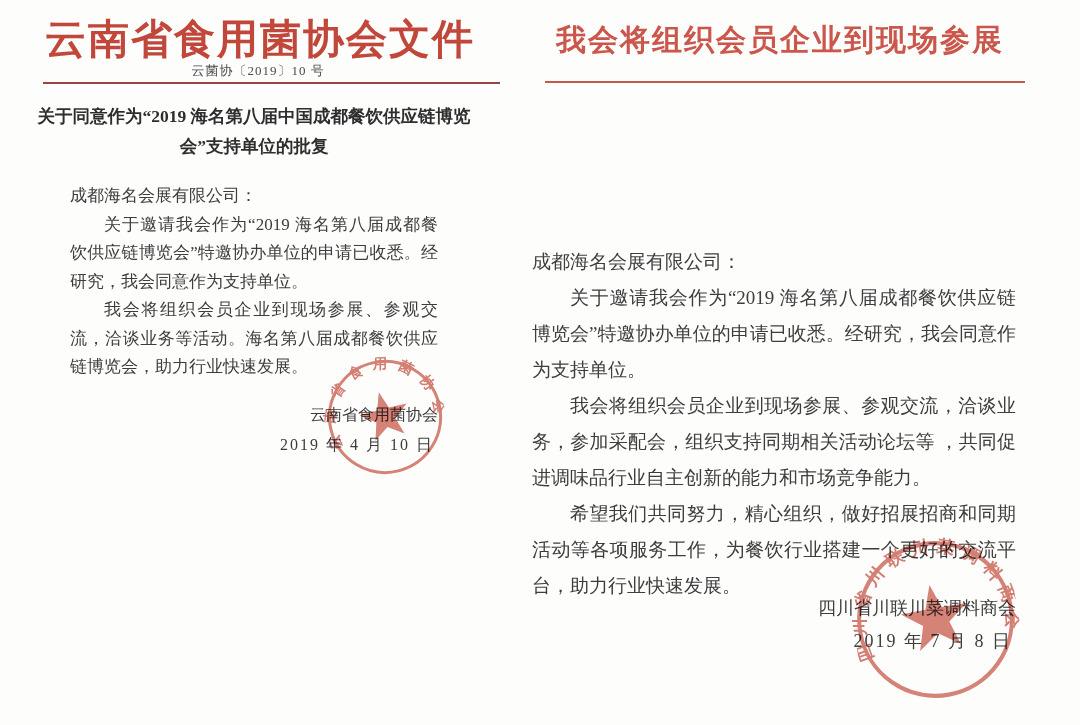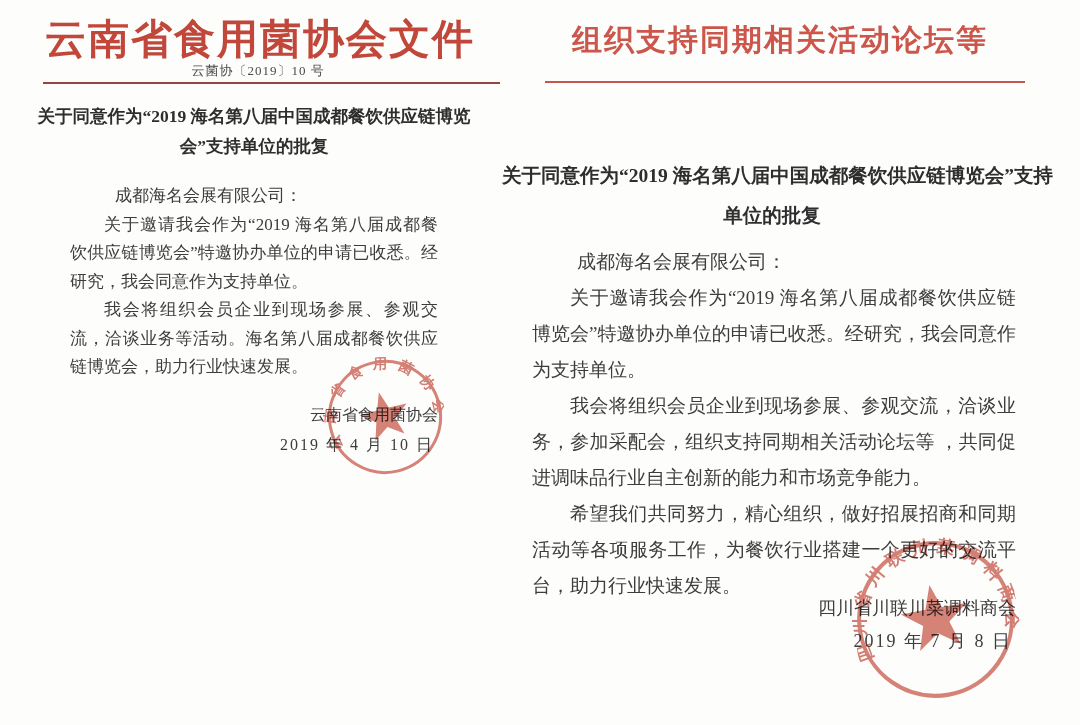--- a/index.html
+++ b/index.html
@@ -33,21 +33,21 @@
     position:absolute;width:100%;text-align:center;font-weight:bold;color:#2e2e2e;
   }
   #page-left .heading{top:101px;left:0;font-size:17.5px;line-height:30px;transform:translateX(-16px);}
   #page-right .heading{top:156px;left:0;font-size:19.5px;line-height:40px;transform:translateX(-38px);}
   .heading div{white-space:nowrap;}
 
   .body-text{position:absolute;text-align:justify;}
   #page-left .body-text{top:182px;left:70px;width:368px;font-size:17px;line-height:28.5px;}
   #page-right .body-text{top:244px;left:-8px;width:484px;font-size:19px;line-height:36px;}
   .body-text p{margin:0;text-indent:2em;}
-  .body-text .salutation{text-indent:0;margin-left:45px;}
+  .body-text .salutation{text-indent:0;}
 
   .signature-block{position:absolute;text-align:right;}
   #page-left .signature-block{top:400px;left:70px;width:368px;font-size:16px;line-height:30px;}
   #page-right .signature-block{top:592px;left:-8px;width:484px;font-size:18px;line-height:33px;}
   .signature-block .sig-date{letter-spacing:2px;padding-right:4px;}
 
   .stamp{position:absolute;opacity:.8;mix-blend-mode:multiply;pointer-events:none;}
   #stamp-left{left:325px;top:357px;width:120px;height:120px;transform:rotate(-14deg);}
   #stamp-right{left:313px;top:537px;width:165px;height:165px;transform:rotate(-10deg);}
   .stamp circle{fill:none;stroke:#cd6456;stroke-width:4;}
@@ -86,27 +86,23 @@
     </defs>
     <circle cx="80" cy="80" r="74"></circle>
     <polygon points="80,46 88,69 112.3,69.5 92.9,84.2 100,107.5 80,93.6 60,107.5 67.1,84.2 47.7,69.5 72,69"></polygon>
     <text>
       <textPath href="#arc-left" startOffset="50%" text-anchor="middle">云南省食用菌协会</textPath>
     </text>
   </svg>
 </div>
 
 <div class="page" id="page-right">
-  <div class="org-title">组织支持同期相关活动论坛等</div>
+  <div class="org-title">我会将组织会员企业到现场参展</div>
   <div class="red-rule"></div>
 
-  <div class="heading">
-    <div>关于同意作为“2019 海名第八届中国成都餐饮供应链博览会”支持</div>
-    <div>单位的批复</div>
-  </div>
 
   <div class="body-text">
     <p class="salutation">成都海名会展有限公司：</p>
     <p>关于邀请我会作为“2019 海名第八届成都餐饮供应链博览会”特邀协办单位的申请已收悉。经研究，我会同意作为支持单位。</p>
     <p>我会将组织会员企业到现场参展、参观交流，洽谈业务，参加采配会，组织支持同期相关活动论坛等 ，共同促进调味品行业自主创新的能力和市场竞争能力。</p>
     <p>希望我们共同努力，精心组织，做好招展招商和同期活动等各项服务工作，为餐饮行业搭建一个更好的交流平台，助力行业快速发展。</p>
   </div>
 
   <div class="signature-block">
     <div class="sig-org">四川省川联川菜调料商会</div>

